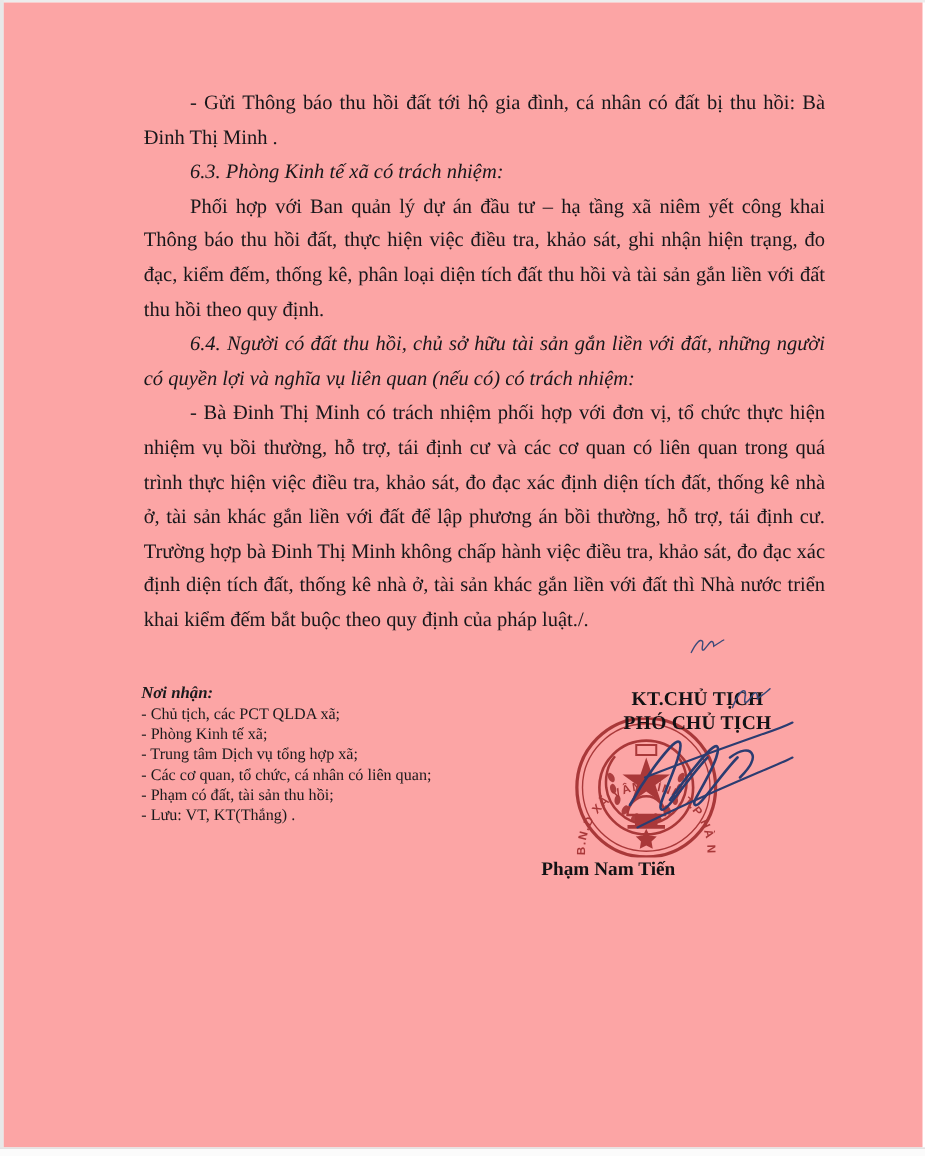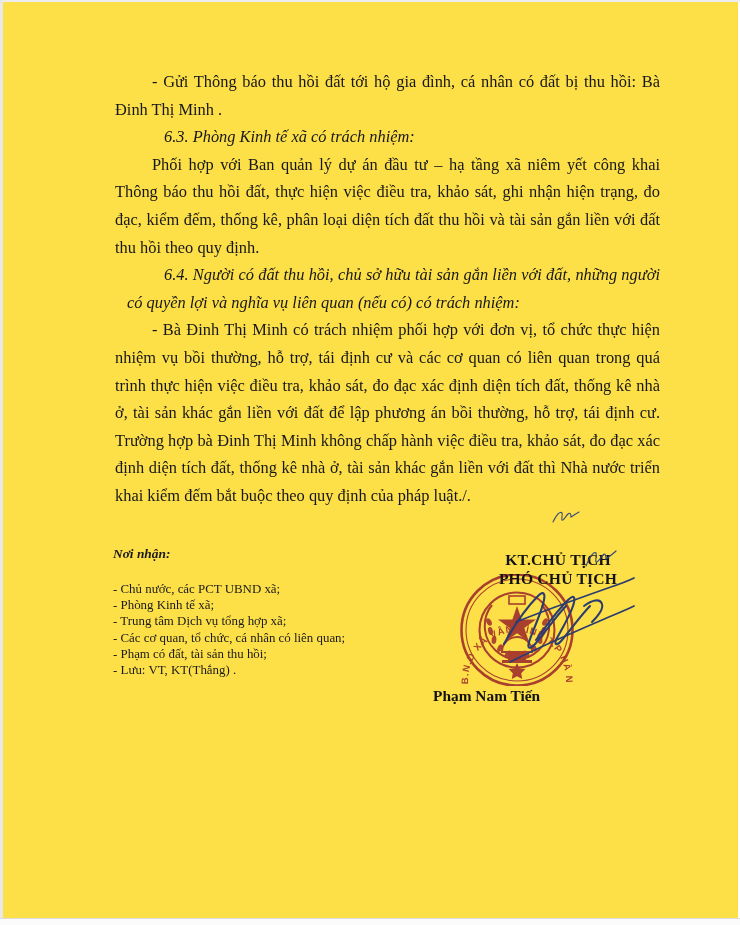--- a/index.html
+++ b/index.html
@@ -15,21 +15,21 @@
     font-family: "Liberation Serif", "DejaVu Serif", serif;
   }
 
   
   #page-sheet {
     position: absolute;
     left: 3px;
     top: 2px;
     width: 735px;
     height: 916px;
-    background: #fde047;
+    background: #fca5a5;
     box-sizing: border-box;
   }
   #edge-left {
     position: absolute;
     left: 0; top: 0;
     width: 3px; height: 925px;
     background: #e8e8e8;
   }
   #edge-top {
     position: absolute;
@@ -57,21 +57,20 @@
   }
   .para {
     margin: 0;
     text-align: justify;
     text-justify: inter-word;
     text-indent: 37px;
   }
   .para.heading-it {
     font-style: italic;
     text-indent: 37px;
-    margin-left: 12px;
   }
 
   
   #footer-zone {
     position: absolute;
     left: 0; top: 540px;
     width: 740px;
     height: 200px;
   }
 
@@ -81,21 +80,21 @@
     left: 110px;
     top: 3px;
     width: 290px;
     color: #1a1a1c;
   }
   #recipients-title {
     font-size: 13.4px;
     font-weight: bold;
     font-style: italic;
     line-height: 17px;
-    margin-bottom: 19px;
+    margin-bottom: 1px;
   }
   .recipient-line {
     font-size: 12.9px;
     line-height: 16.2px;
     white-space: nowrap;
   }
 
   
   #signature-block {
     position: absolute;
@@ -184,21 +183,21 @@
   </div>
 
   <svg id="luat-mark" width="30" height="18" viewBox="0 0 30 18">
     <path d="M2,14 C6,6 9,3 11,5 C12,6 10,11 11,12 C12,13 15,8 17,6 C19,4 20,6 20,9 C23,7 26,5 28,4" fill="none" stroke="#3a4a7a" stroke-width="1.1" stroke-linecap="round"></path>
   </svg>
 
   <div id="footer-zone">
 
     <div id="recipients">
       <div id="recipients-title">Nơi nhận:</div>
-      <div class="recipient-line">- Chủ nước, các PCT UBND xã;</div>
+      <div class="recipient-line">- Chủ tịch, các PCT QLDA xã;</div>
       <div class="recipient-line">- Phòng Kinh tế xã;</div>
       <div class="recipient-line">- Trung tâm Dịch vụ tổng hợp xã;</div>
       <div class="recipient-line">- Các cơ quan, tổ chức, cá nhân có liên quan;</div>
       <div class="recipient-line">- Phạm có đất, tài sản thu hồi;</div>
       <div class="recipient-line">- Lưu: VT, KT(Thắng) .</div>
     </div>
 
     <div id="signature-block">
 
       <div id="sig-title-1">KT.CHỦ TỊCH</div>

